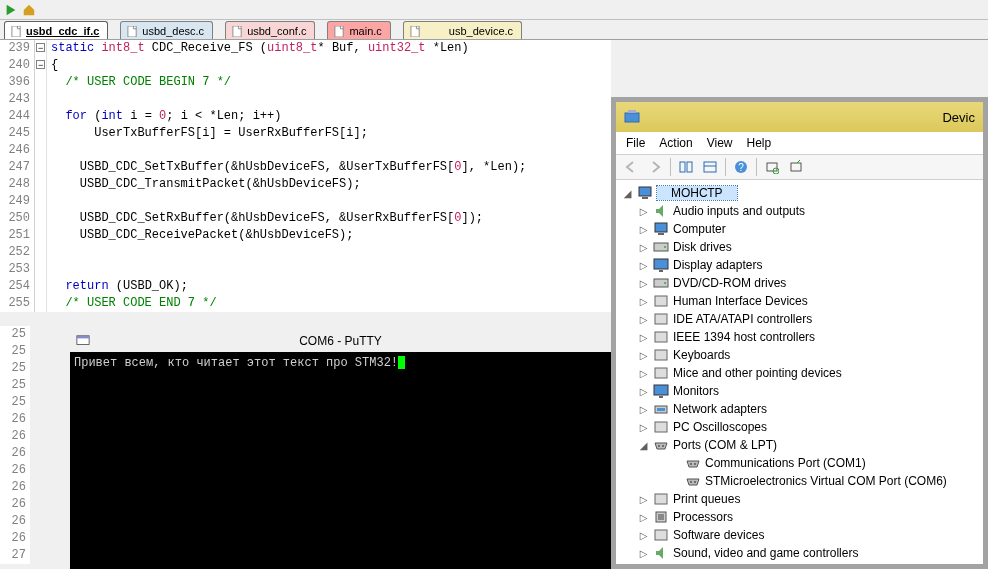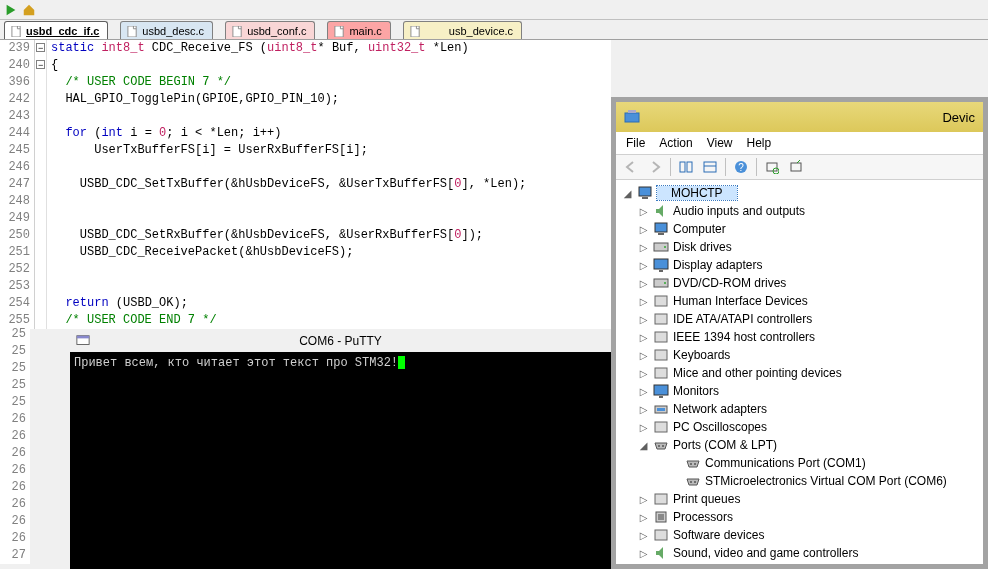--- a/index.html
+++ b/index.html
@@ -258,25 +258,20 @@
         <div class="box"></div>
       </div>
       <div class="code">{</div>
     </div>
     <div class="code-row">
       <div class="gutter">396</div>
       <div class="fold"></div>
       <div class="code">  <span class="cm">/* USER CODE BEGIN 7 */</span></div>
     </div>
     <div class="code-row">
-      <div class="gutter">242</div>
-      <div class="fold"></div>
-      <div class="code">  HAL_GPIO_TogglePin(GPIOE,GPIO_PIN_10);</div>
-    </div>
-    <div class="code-row">
       <div class="gutter">243</div>
       <div class="fold"></div>
       <div class="code"></div>
     </div>
     <div class="code-row">
       <div class="gutter">244</div>
       <div class="fold"></div>
       <div class="code">  <span class="kw">for</span> (<span class="kw">int</span> i = <span class="num">0</span>; i &lt; *Len; i++)</div>
     </div>
     <div class="code-row">
@@ -290,20 +285,21 @@
       <div class="code"></div>
     </div>
     <div class="code-row">
       <div class="gutter">247</div>
       <div class="fold"></div>
       <div class="code">    USBD_CDC_SetTxBuffer(&amp;hUsbDeviceFS, &amp;UserTxBufferFS[<span class="num">0</span>], *Len);</div>
     </div>
     <div class="code-row">
       <div class="gutter">248</div>
       <div class="fold"></div>
+      <div class="code">    USBD_CDC_TransmitPacket(&amp;hUsbDeviceFS);</div>
     </div>
     <div class="code-row">
       <div class="gutter">249</div>
       <div class="fold"></div>
       <div class="code"></div>
     </div>
     <div class="code-row">
       <div class="gutter">250</div>
       <div class="fold"></div>
       <div class="code">    USBD_CDC_SetRxBuffer(&amp;hUsbDeviceFS, &amp;UserRxBufferFS[<span class="num">0</span>]);</div>

